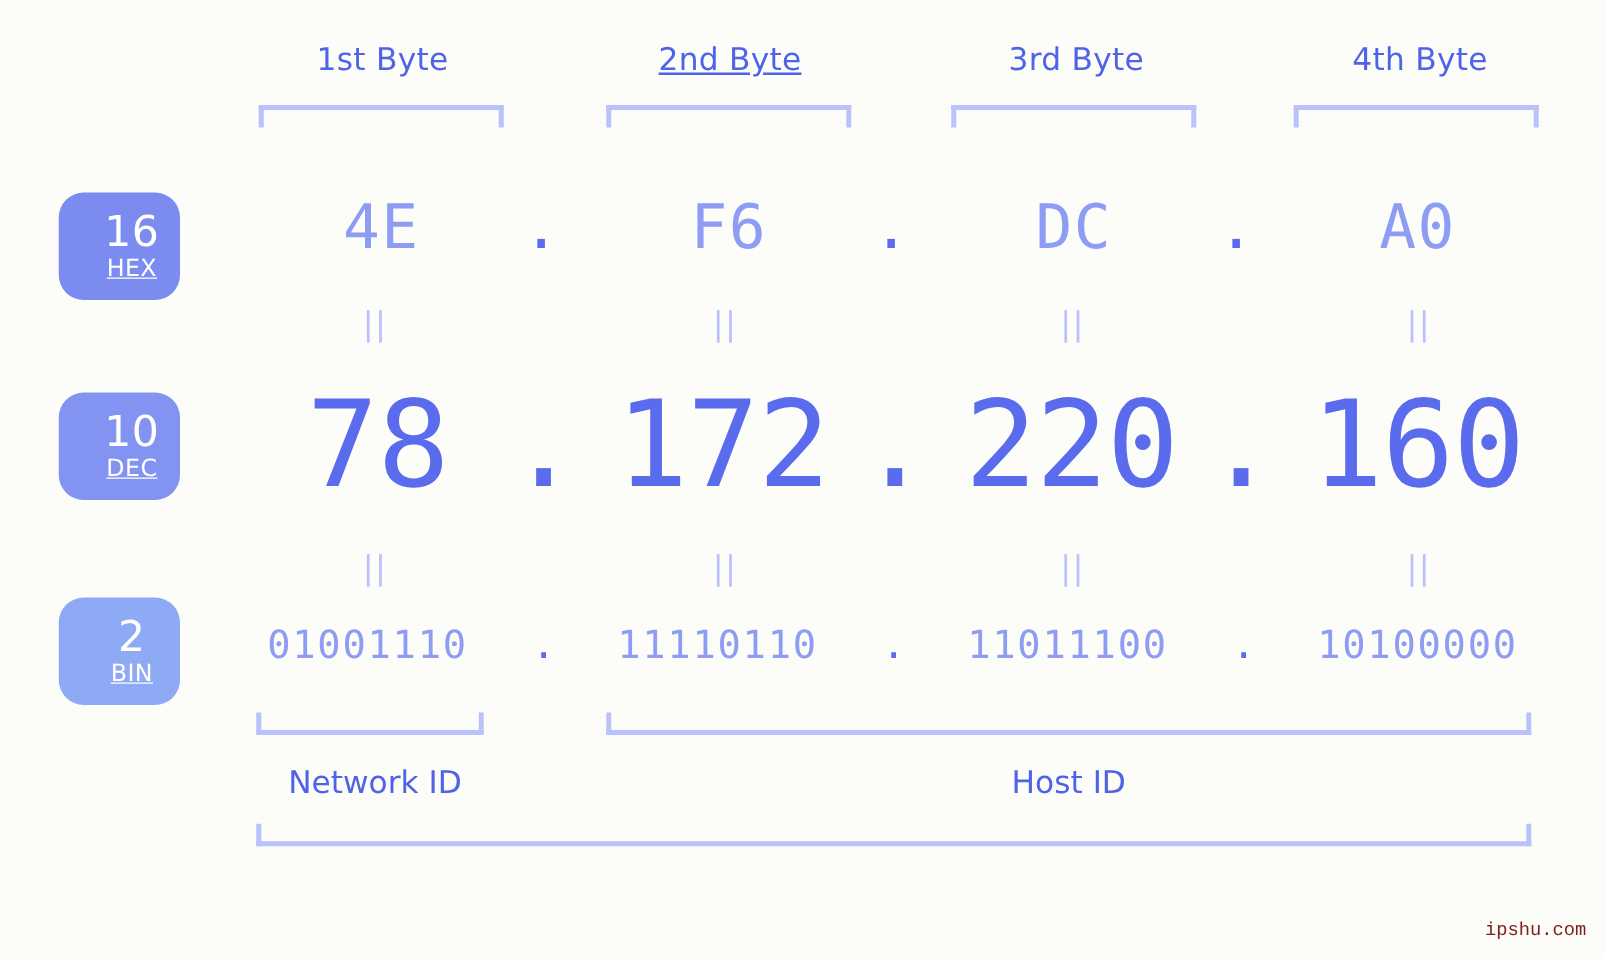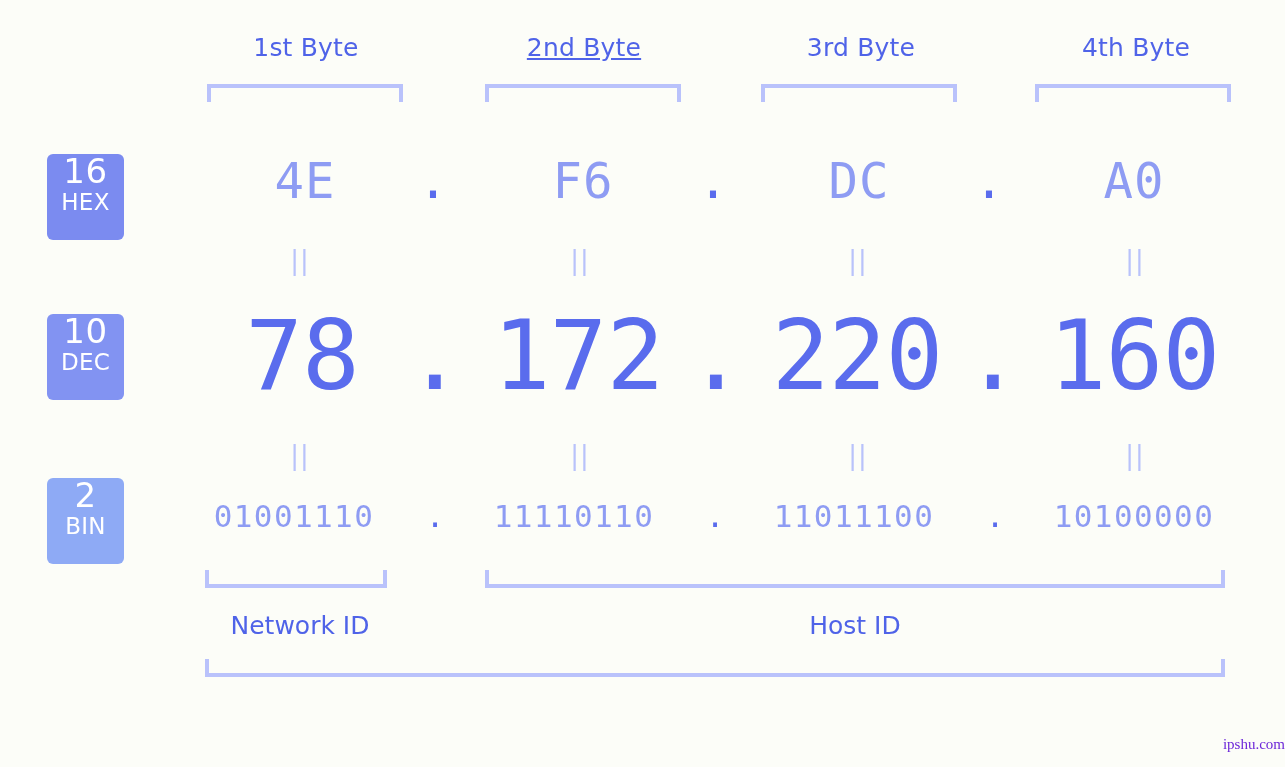--- a/index.html
+++ b/index.html
@@ -48,37 +48,40 @@
     border-left: 4px solid #b9c2fb;
     border-right: 4px solid #b9c2fb;
     box-sizing: border-box;
   }
 
   
   .badge {
     position: absolute;
     left: 47px;
     width: 77px;
-    border-radius: 6px;
+    border-radius: 20px;
     color: #ffffff;
     display: flex;
     flex-direction: column;
     align-items: center;
+    justify-content: center;
     line-height: 1;
+    padding-left: 20px;
   }
   .badge .num {
     font-size: 34px;
     font-weight: 400;
     letter-spacing: 0.5px;
   }
   .badge .name {
-    font-size: 23px;
+    font-size: 19px;
     font-weight: 400;
     margin-top: 3px;
     letter-spacing: 0.3px;
+    text-decoration: underline;
   }
   .badge-hex { top: 154px; height: 86px; background: #7b8bf0; }
   .badge-dec { top: 314px; height: 86px; background: #8293f2; }
   .badge-bin { top: 478px; height: 86px; background: #8eaaf5; }
 
   
   .cell {
     position: absolute;
     text-align: center;
     white-space: nowrap;
@@ -140,25 +143,25 @@
     position: absolute;
     text-align: center;
     font-size: 28px;
     color: #4f63e8;
     white-space: nowrap;
   }
 
   
   .watermark {
     position: absolute;
-    right: 0;
+    right: 16px;
     bottom: 14px;
-    font-family: Liberation Serif, serif;
+    font-family: Liberation Mono, monospace;
     font-size: 15px;
-    color: #6d28d9;
+    color: #7f1d1d;
     letter-spacing: 0px;
   }
 </style>
 </head>
 <body>
 
 <div class="stage">
 
   <div class="byte-label" style="left:206px; width:200px;">1st Byte</div>
   <div class="byte-label" style="left:484px; width:200px;text-decoration:underline;">2nd Byte</div>

